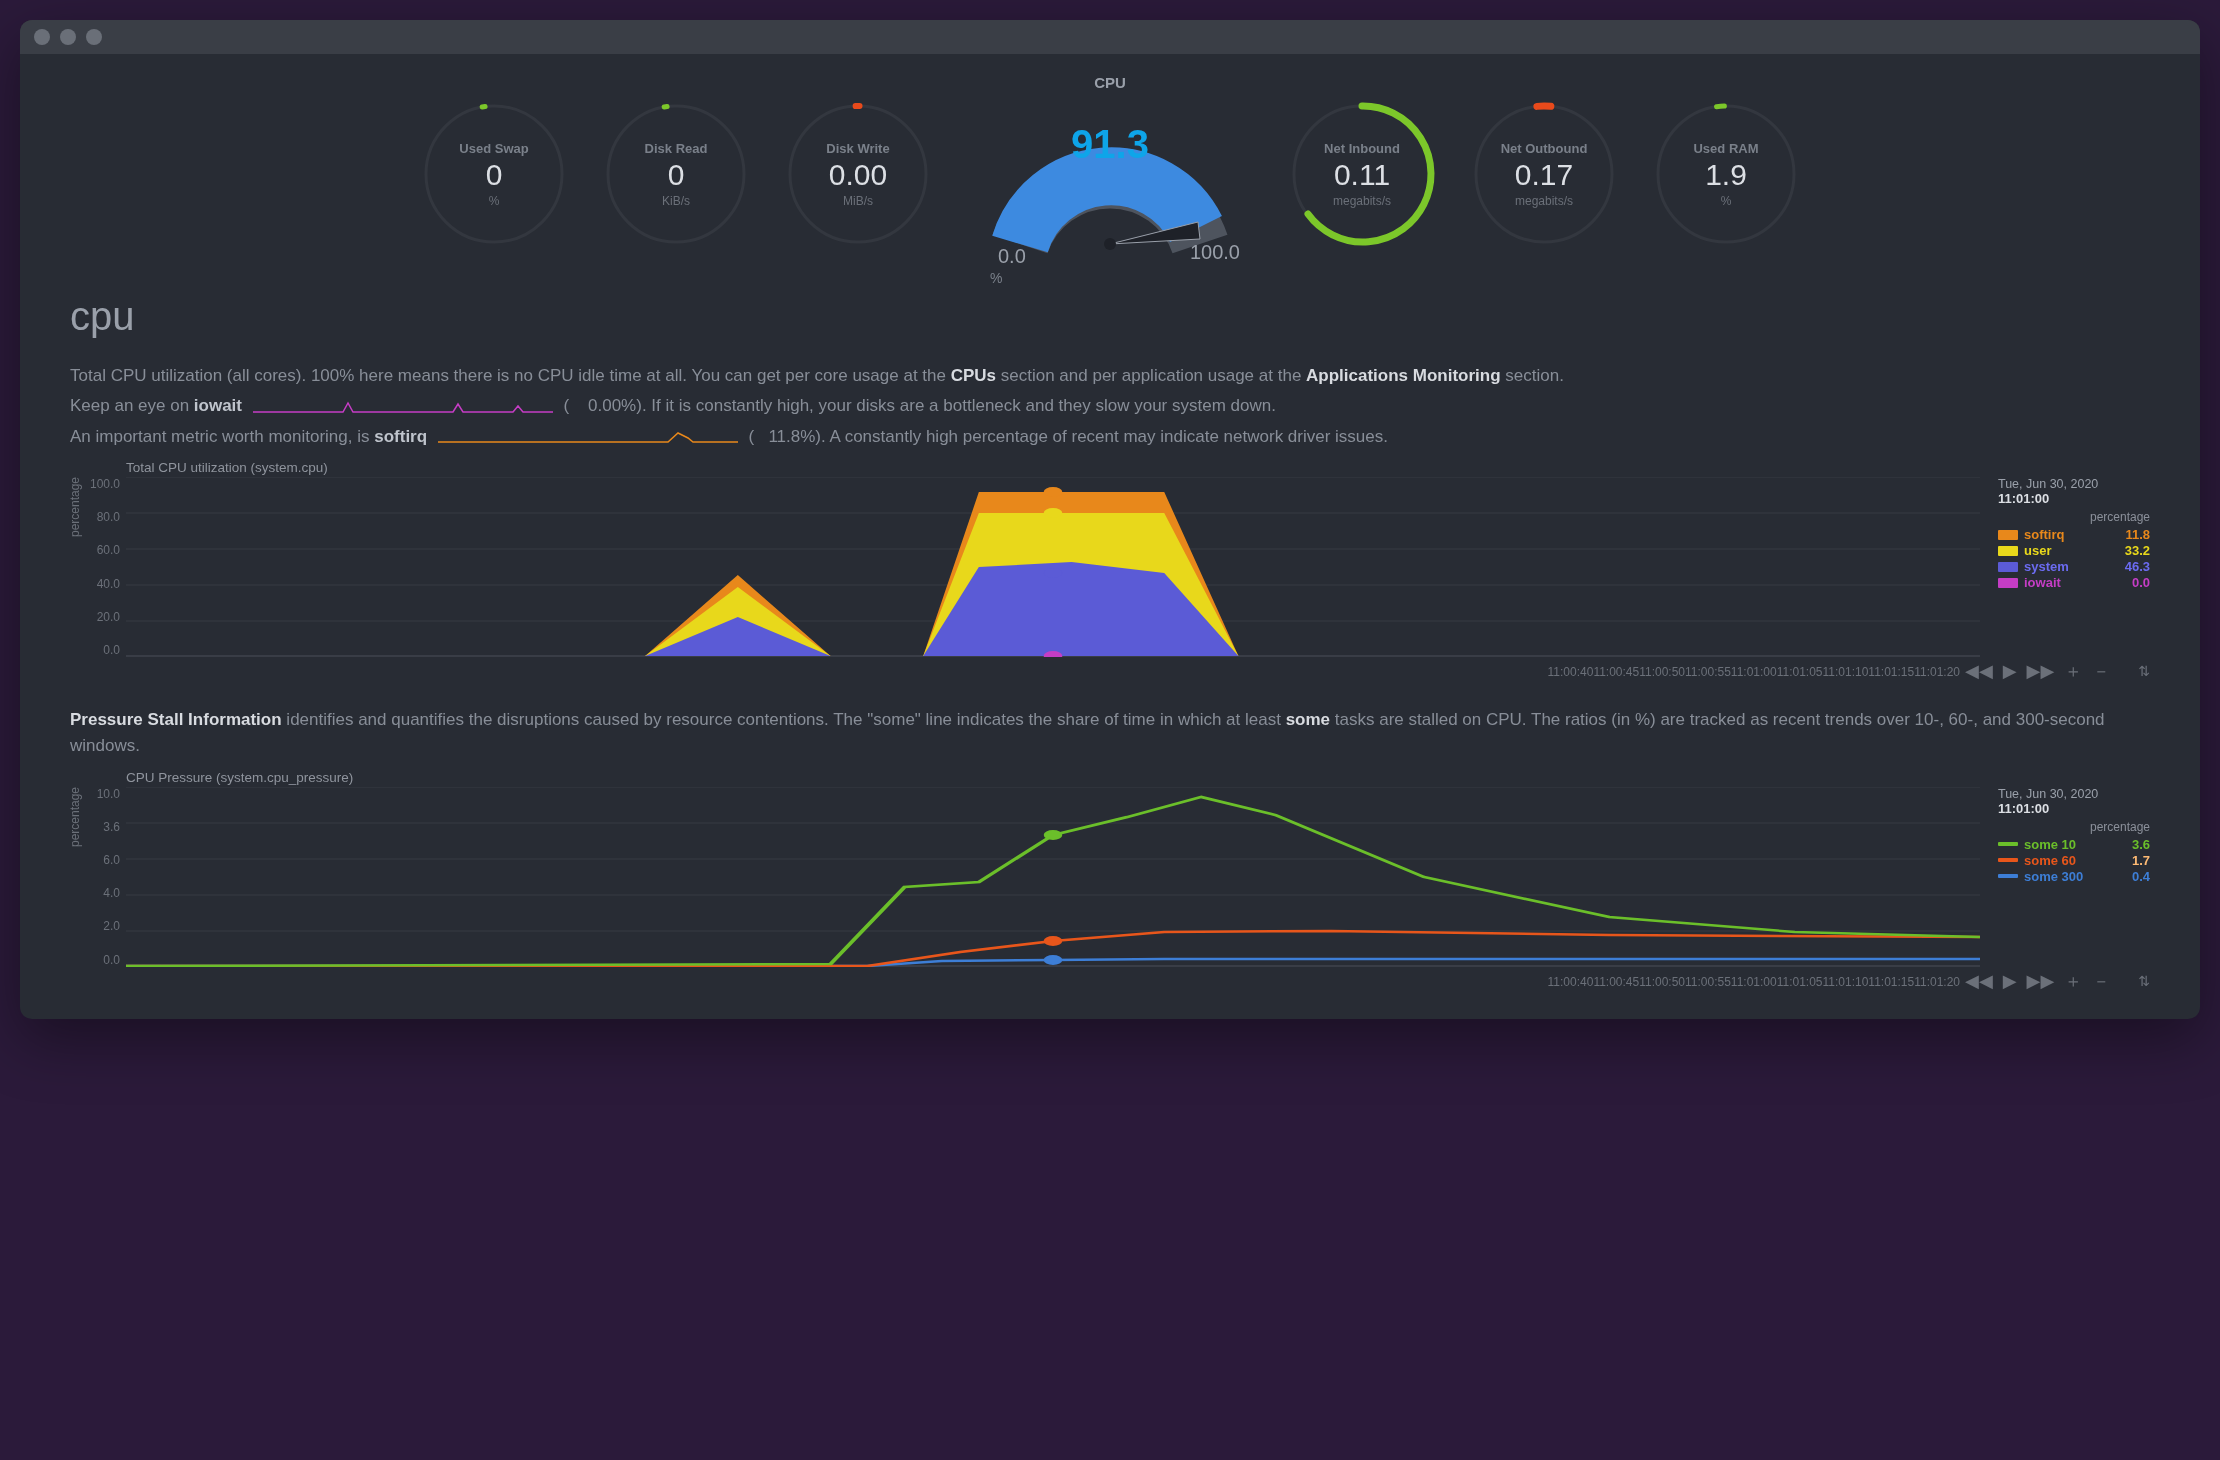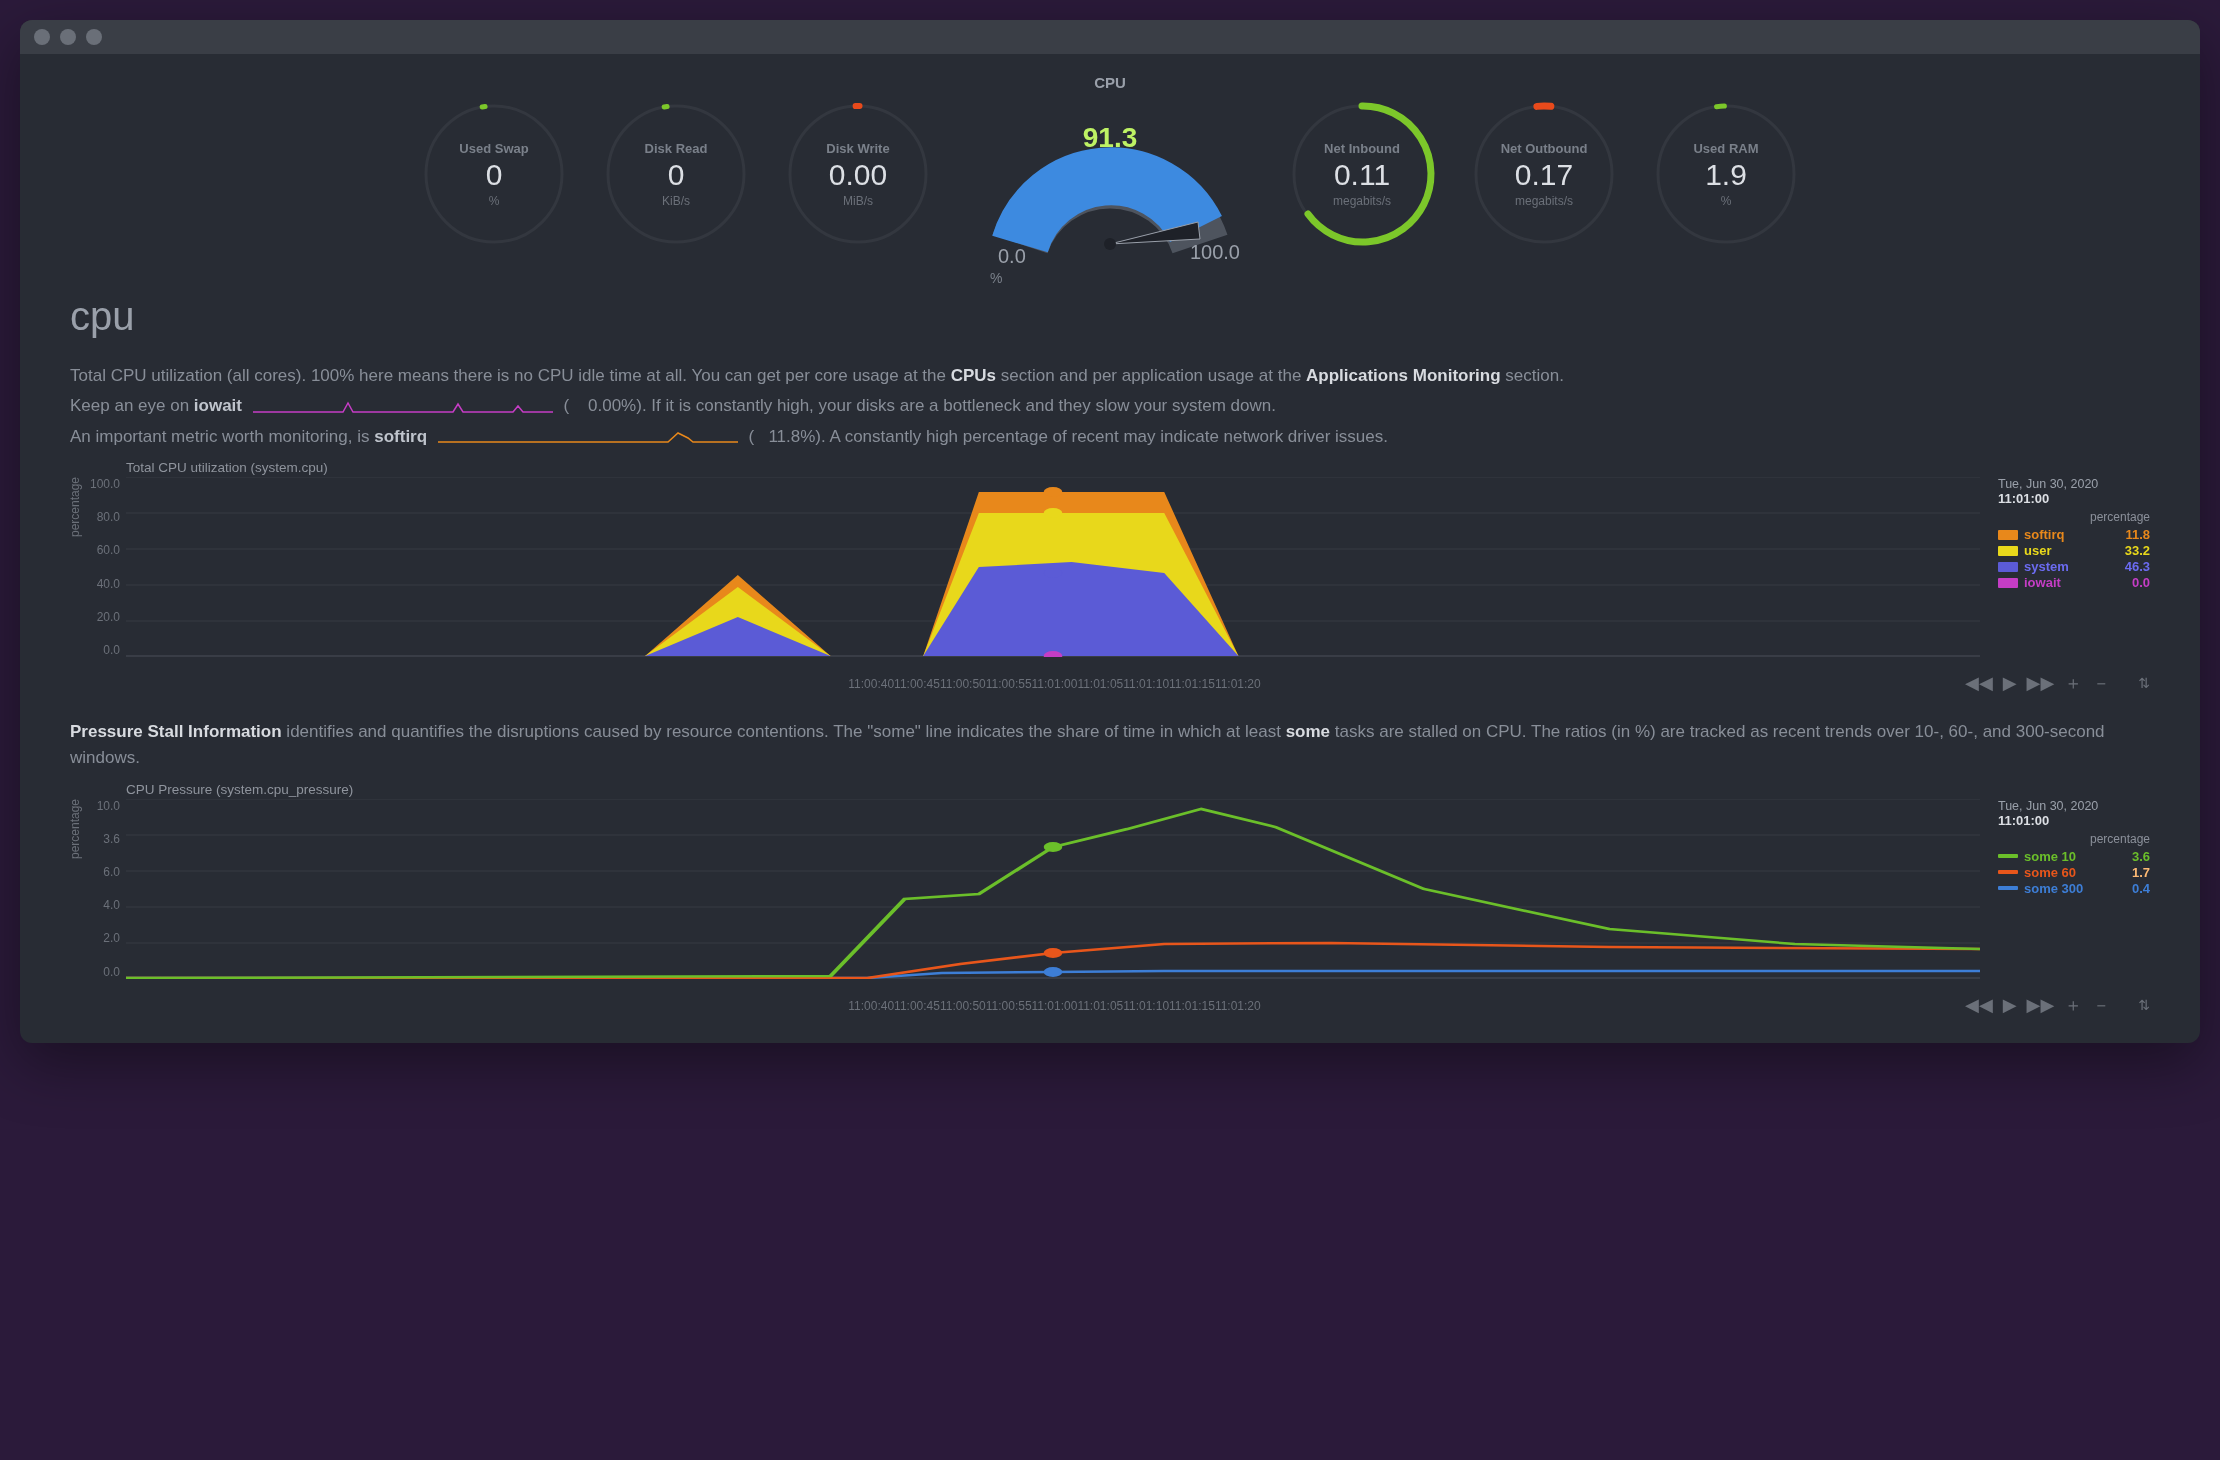--- a/index.html
+++ b/index.html
@@ -55,21 +55,21 @@
   .big-gauge {
     width: 300px; height: 200px;
     position: relative;
   }
   .big-gauge .title {
     position: absolute; top: 0; left: 0; right: 0;
     text-align: center; font-size: 15px; color: #9aa0aa; font-weight: 600;
   }
   .big-gauge .val {
     position: absolute; top: 48px; left: 0; right: 0;
-    text-align: center; font-size: 28px; color: #bef264; font-weight: 700;
+    text-align: center; font-size: 40px; color: #0ea5e9; font-weight: 700;
   }
   .big-gauge .min { position: absolute; bottom: 6px; left: 38px; font-size: 20px; color: #9aa0aa; }
   .big-gauge .max { position: absolute; bottom: 10px; right: 20px; font-size: 20px; color: #9aa0aa; }
   .big-gauge .pct { position: absolute; bottom: -12px; left: 30px; font-size: 14px; color: #7a808a; }
 
   
   h1.section { font-size: 40px; color: #9aa0aa; font-weight: 400; margin: 20px 0 24px 0; }
 
   .desc { font-size: 17px; line-height: 1.55; color: #888e98; margin-bottom: 4px; }
   .desc b { color: #d8dbe0; font-weight: 600; }
@@ -90,21 +90,21 @@
     font-size: 13px;
   }
   .legend .date { color: #9aa0aa; font-size: 12.5px; }
   .legend .time { color: #dcdfe4; font-weight: 700; font-size: 13px; margin-bottom: 4px; }
   .legend .head { color: #8b909a; text-align: right; font-size: 12px; margin-bottom: 3px; }
   .legend .row { display: flex; justify-content: space-between; align-items: center; margin: 1px 0; font-weight: 700; }
   .legend .row .name { display: flex; align-items: center; gap: 6px; }
   .legend .sw { width: 20px; height: 4px; border-radius: 1px; display: inline-block; }
   .legend .sw.thick { height: 10px; }
 
-  .xaxis { display: flex; margin-left: 79px; margin-right: 190px; font-size: 12px; color: #6b7079; justify-content: center; padding-top: 20px; }
+  .xaxis { display: flex; margin-left: 79px; margin-right: 190px; font-size: 12px; color: #6b7079; justify-content: flex-end; padding-top: 8px; }
 
   .controls { position: absolute; right: 0; bottom: -4px; display: flex; gap: 10px; align-items: center; color: #6b7079; font-size: 18px; }
   .controls span { cursor: pointer; }
   .controls .updown { font-size: 14px; margin-left: 18px; }
 
   .gridline { stroke: #363a42; stroke-width: 1; }
   .axisline { stroke: #4a4f58; stroke-width: 1; }
 </style>
 </head>
 <body>

